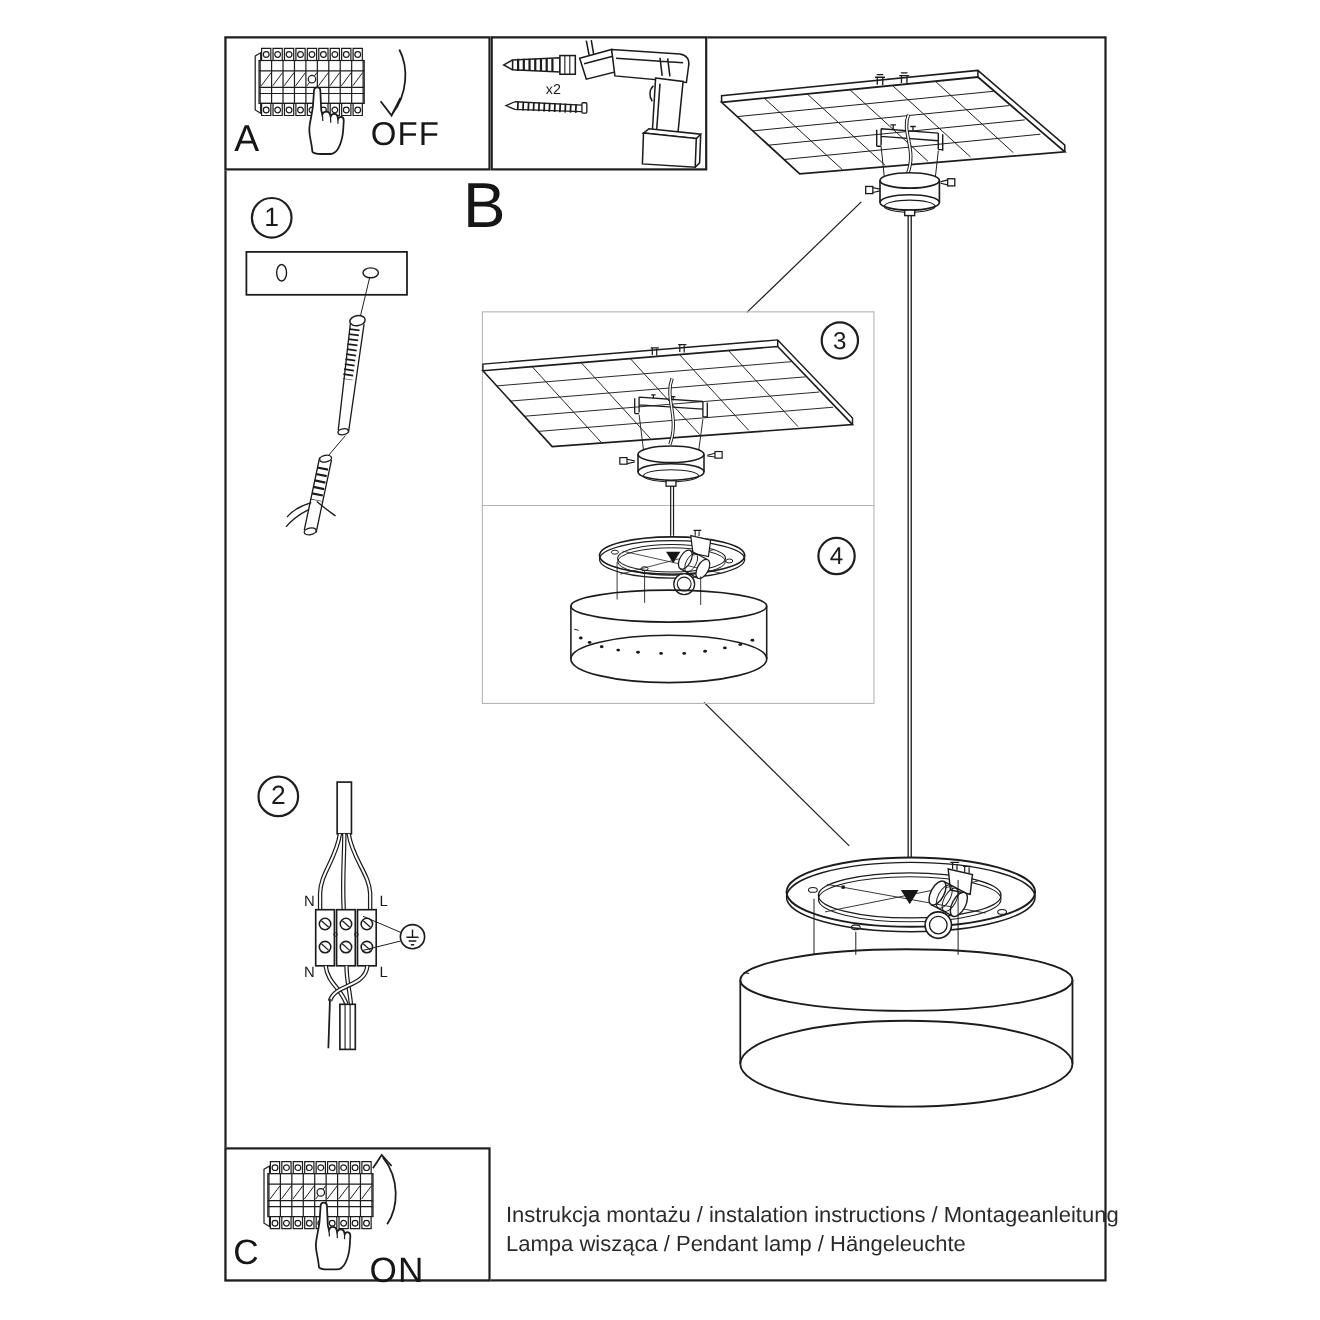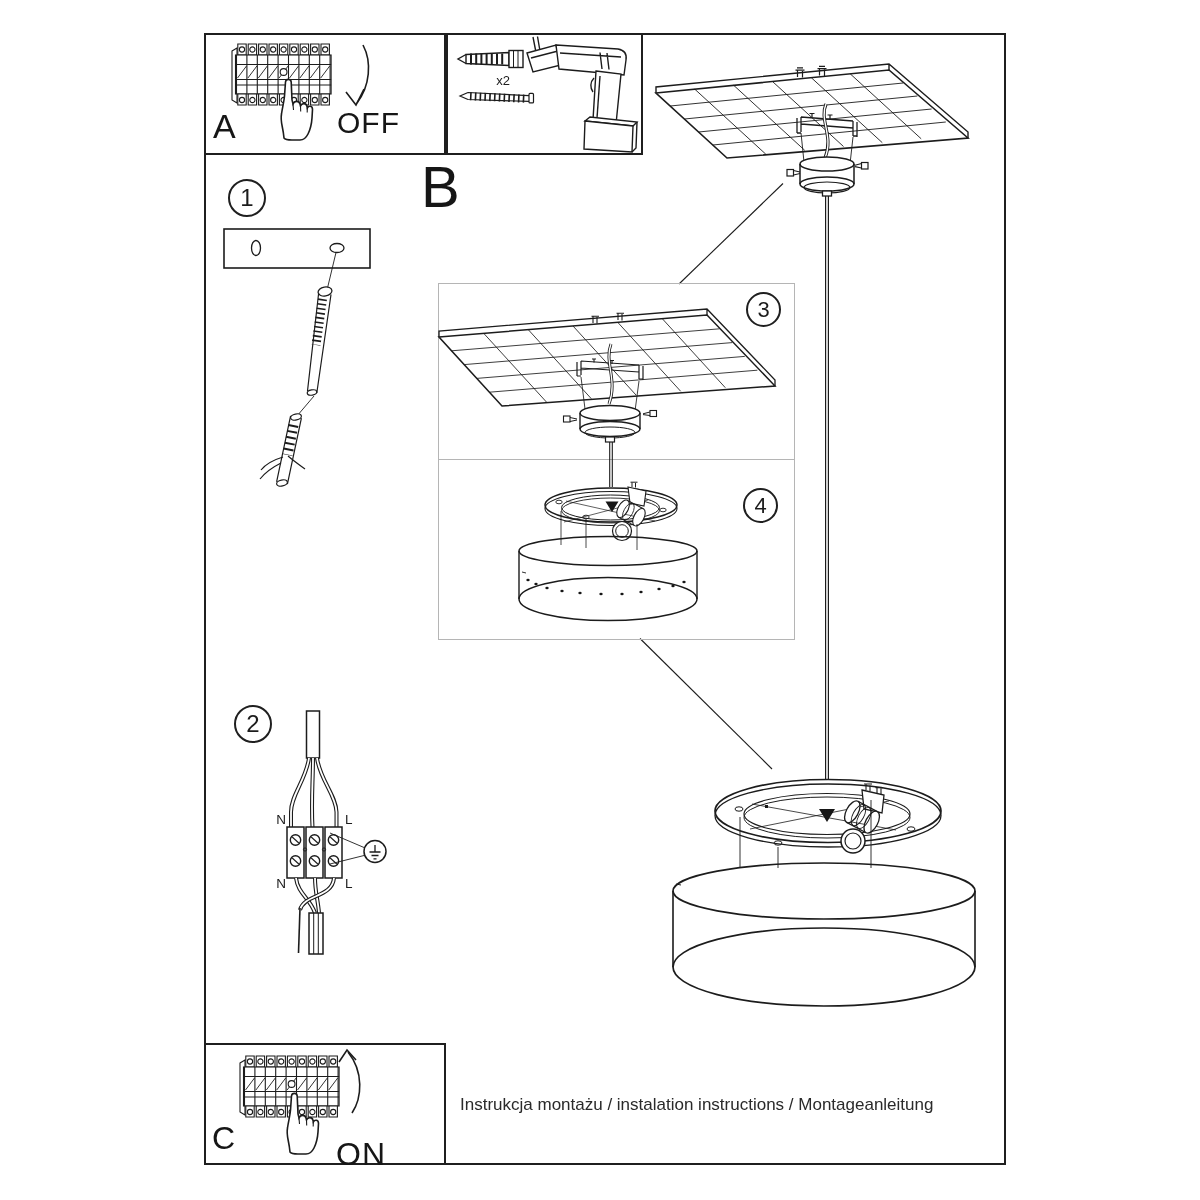--- a/index.html
+++ b/index.html
@@ -5,21 +5,21 @@
   html,body{margin:0;padding:0;background:#ffffff;}
   #stage{position:relative;width:1200px;height:1200px;background:#ffffff;
          font-family:"Liberation Sans",sans-serif;color:#1c1c1c;overflow:hidden;}
   .abs{position:absolute;box-sizing:border-box;}
   .frame{border:2px solid #1f1f1f;background:#ffffff;}
   .inset-frame{border:1px solid #b5b5b5;background:transparent;}
   svg.abs{overflow:visible;}
   .lbl{position:absolute;color:#161616;line-height:1;white-space:nowrap;}
   .circled{position:absolute;border:2px solid #1f1f1f;border-radius:50%;
            display:flex;align-items:center;justify-content:center;background:#fff;}
-  .footer-line{position:absolute;font-size:17px;color:#2a2a2a;line-height:26px;white-space:nowrap;}
+  .footer-line{position:absolute;font-size:20px;color:#2a2a2a;line-height:26px;white-space:nowrap;}
   .ink{stroke:#1c1c1c;fill:none;}
   .inkf{stroke:#1c1c1c;fill:#ffffff;}
   .fill{fill:#161616;stroke:none;}
 </style>
 </head>
 <body>
 
 <div id="stage">
 
   <svg width="0" height="0" style="position:absolute">
@@ -308,14 +308,15 @@
   <svg class="abs" style="left:204px;top:1043px" width="242" height="122" viewBox="204 1043 242 122">
     <use href="#breaker" transform="translate(238,1056)"></use>
     <path class="ink" stroke-width="1.6" d="M352,1113 C362,1098 364,1072 348,1052"></path>
     <path class="ink" stroke-width="1.6" d="M339,1062 L347,1050 L356,1060"></path>
     <use href="#hand" transform="translate(278,1088)"></use>
   </svg>
   <div class="lbl" style="left:212px;top:1122px;font-size:32px;">C</div>
   <div class="lbl" style="left:336px;top:1138px;font-size:32px;letter-spacing:1px;">ON</div>
 
   <div class="footer-line" style="left:460px;top:1092px;">Instrukcja montażu / instalation instructions / Montageanleitung</div>
+  <div class="footer-line" style="left:460px;top:1118px;">Lampa wisząca / Pendant lamp / Hängeleuchte</div>
 
 </div>
 
 </body></html>

